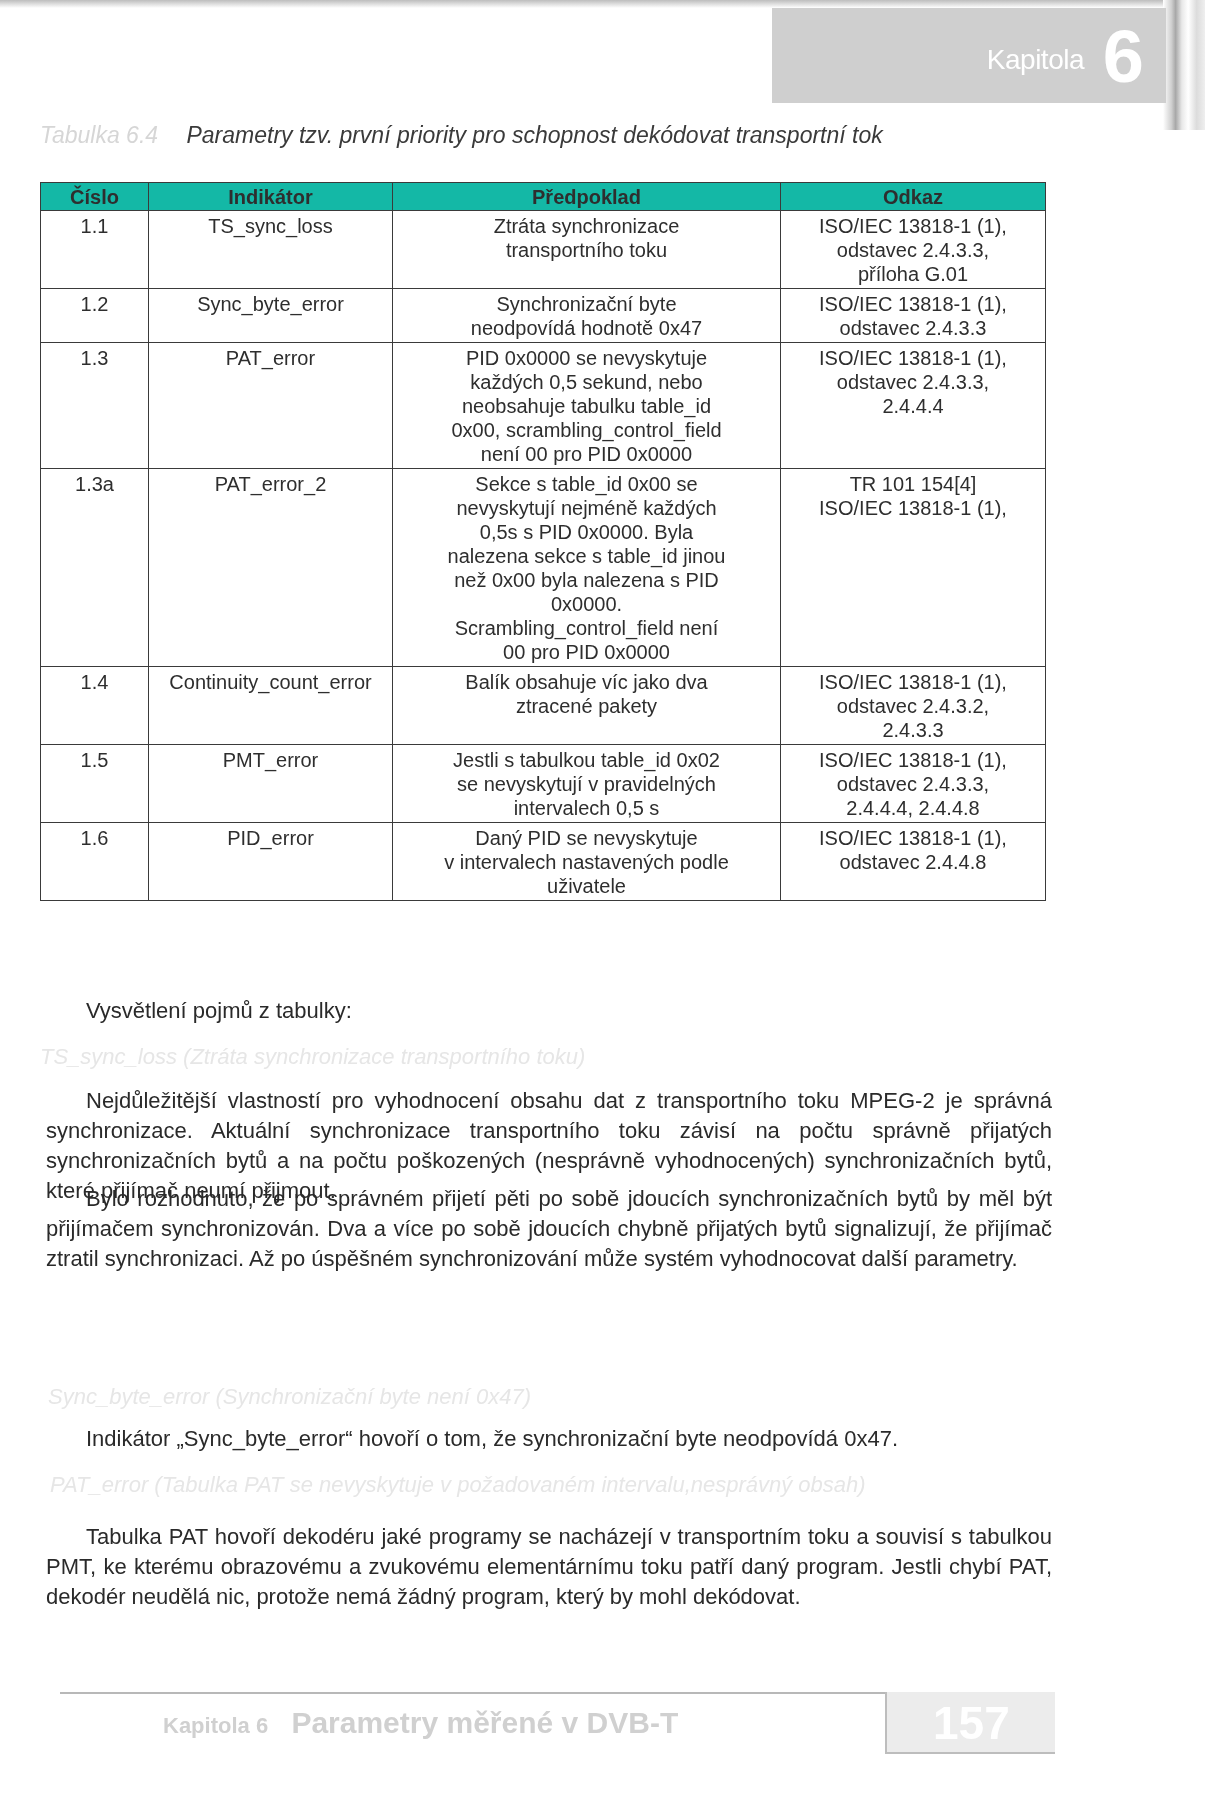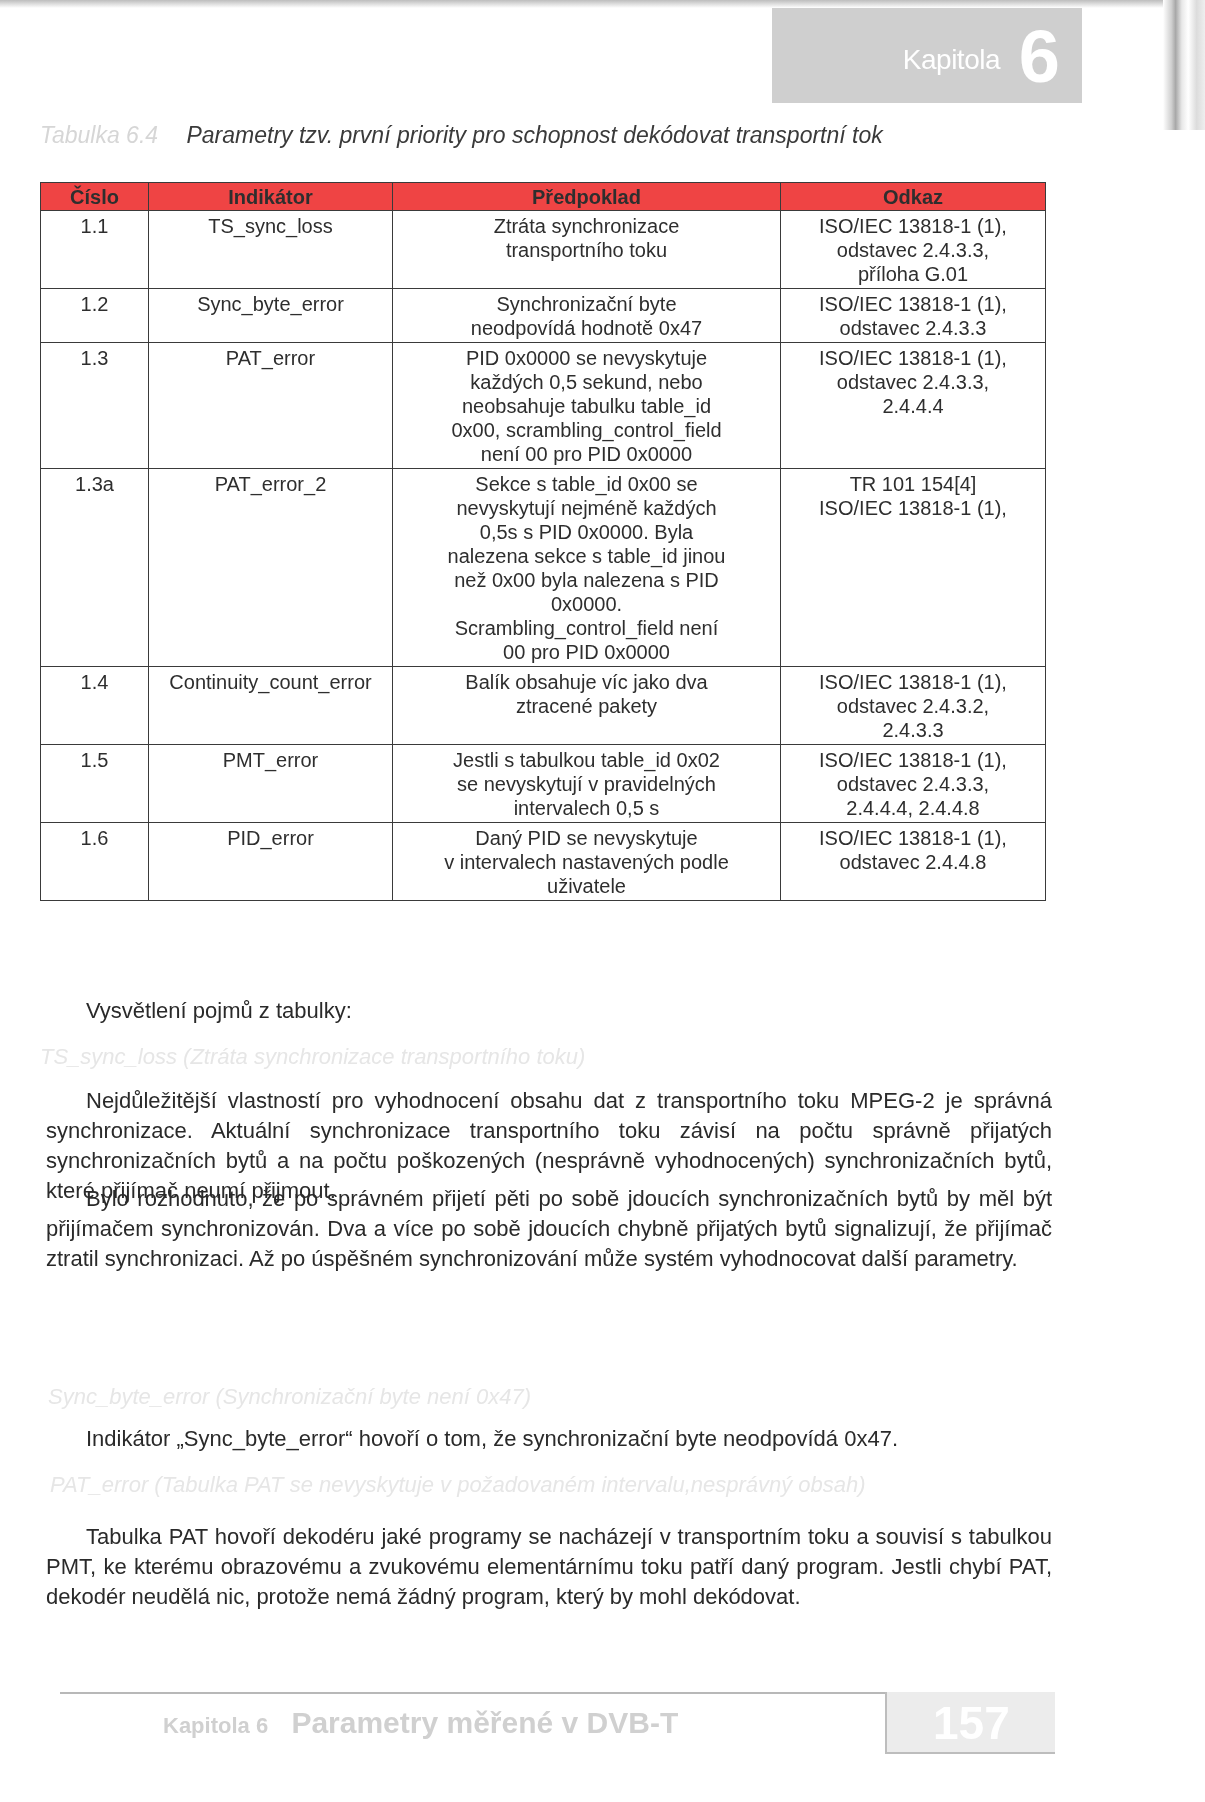--- a/index.html
+++ b/index.html
@@ -11,21 +11,21 @@
   }
   .top-shadow {
     position: absolute; left: 0; top: 0; width: 1205px; height: 8px;
     background: linear-gradient(#bdbdbd, #ffffff);
   }
   .right-strip {
     position: absolute; right: 0; top: 0; width: 42px; height: 130px;
     background: linear-gradient(90deg, #ffffff 0%, #d0d0d0 20%, #a8a8a8 30%, #e8e8e8 45%, #ffffff 60%, #dcdcdc 80%, #efefef 100%);
   }
   .chapter-tab {
-    position: absolute; left: 772px; top: 8px; width: 310px; height: 95px;
+    position: absolute; left: 772px; top: 8px; width: 394px; height: 95px;
     background: #cfcfcf;
   }
   .chapter-tab .label {
     position: absolute; right: 82px; top: 36px;
     font-size: 28px; color: #ffffff; letter-spacing: -0.5px;
   }
   .chapter-tab .num {
     position: absolute; right: 22px; top: 12px;
     font-size: 74px; font-weight: bold; color: #ffffff; line-height: 74px;
   }
@@ -39,21 +39,21 @@
     position: absolute; left: 40px; top: 182px; width: 1005px;
     border-collapse: collapse; table-layout: fixed;
     font-size: 20px; line-height: 24px; color: #2e2e2e;
   }
   table.data th, table.data td {
     border: 1.3px solid #3a3a3a;
     text-align: center; vertical-align: top;
     padding: 3px 6px 2px 6px;
   }
   table.data th {
-    background: #ef4444; font-weight: bold; font-size: 20px;
+    background: #14b8a6; font-weight: bold; font-size: 20px;
     padding: 2px 6px 1px 6px;
   }
   table.data td .line { display: block; }
 
   .section-intro {
     position: absolute; left: 86px; top: 998px; font-size: 22px; color: #2a2a2a;
   }
   .term-heading {
     position: absolute; font-size: 22px; font-style: italic; color: #e6e6e6; white-space: nowrap;
   }

